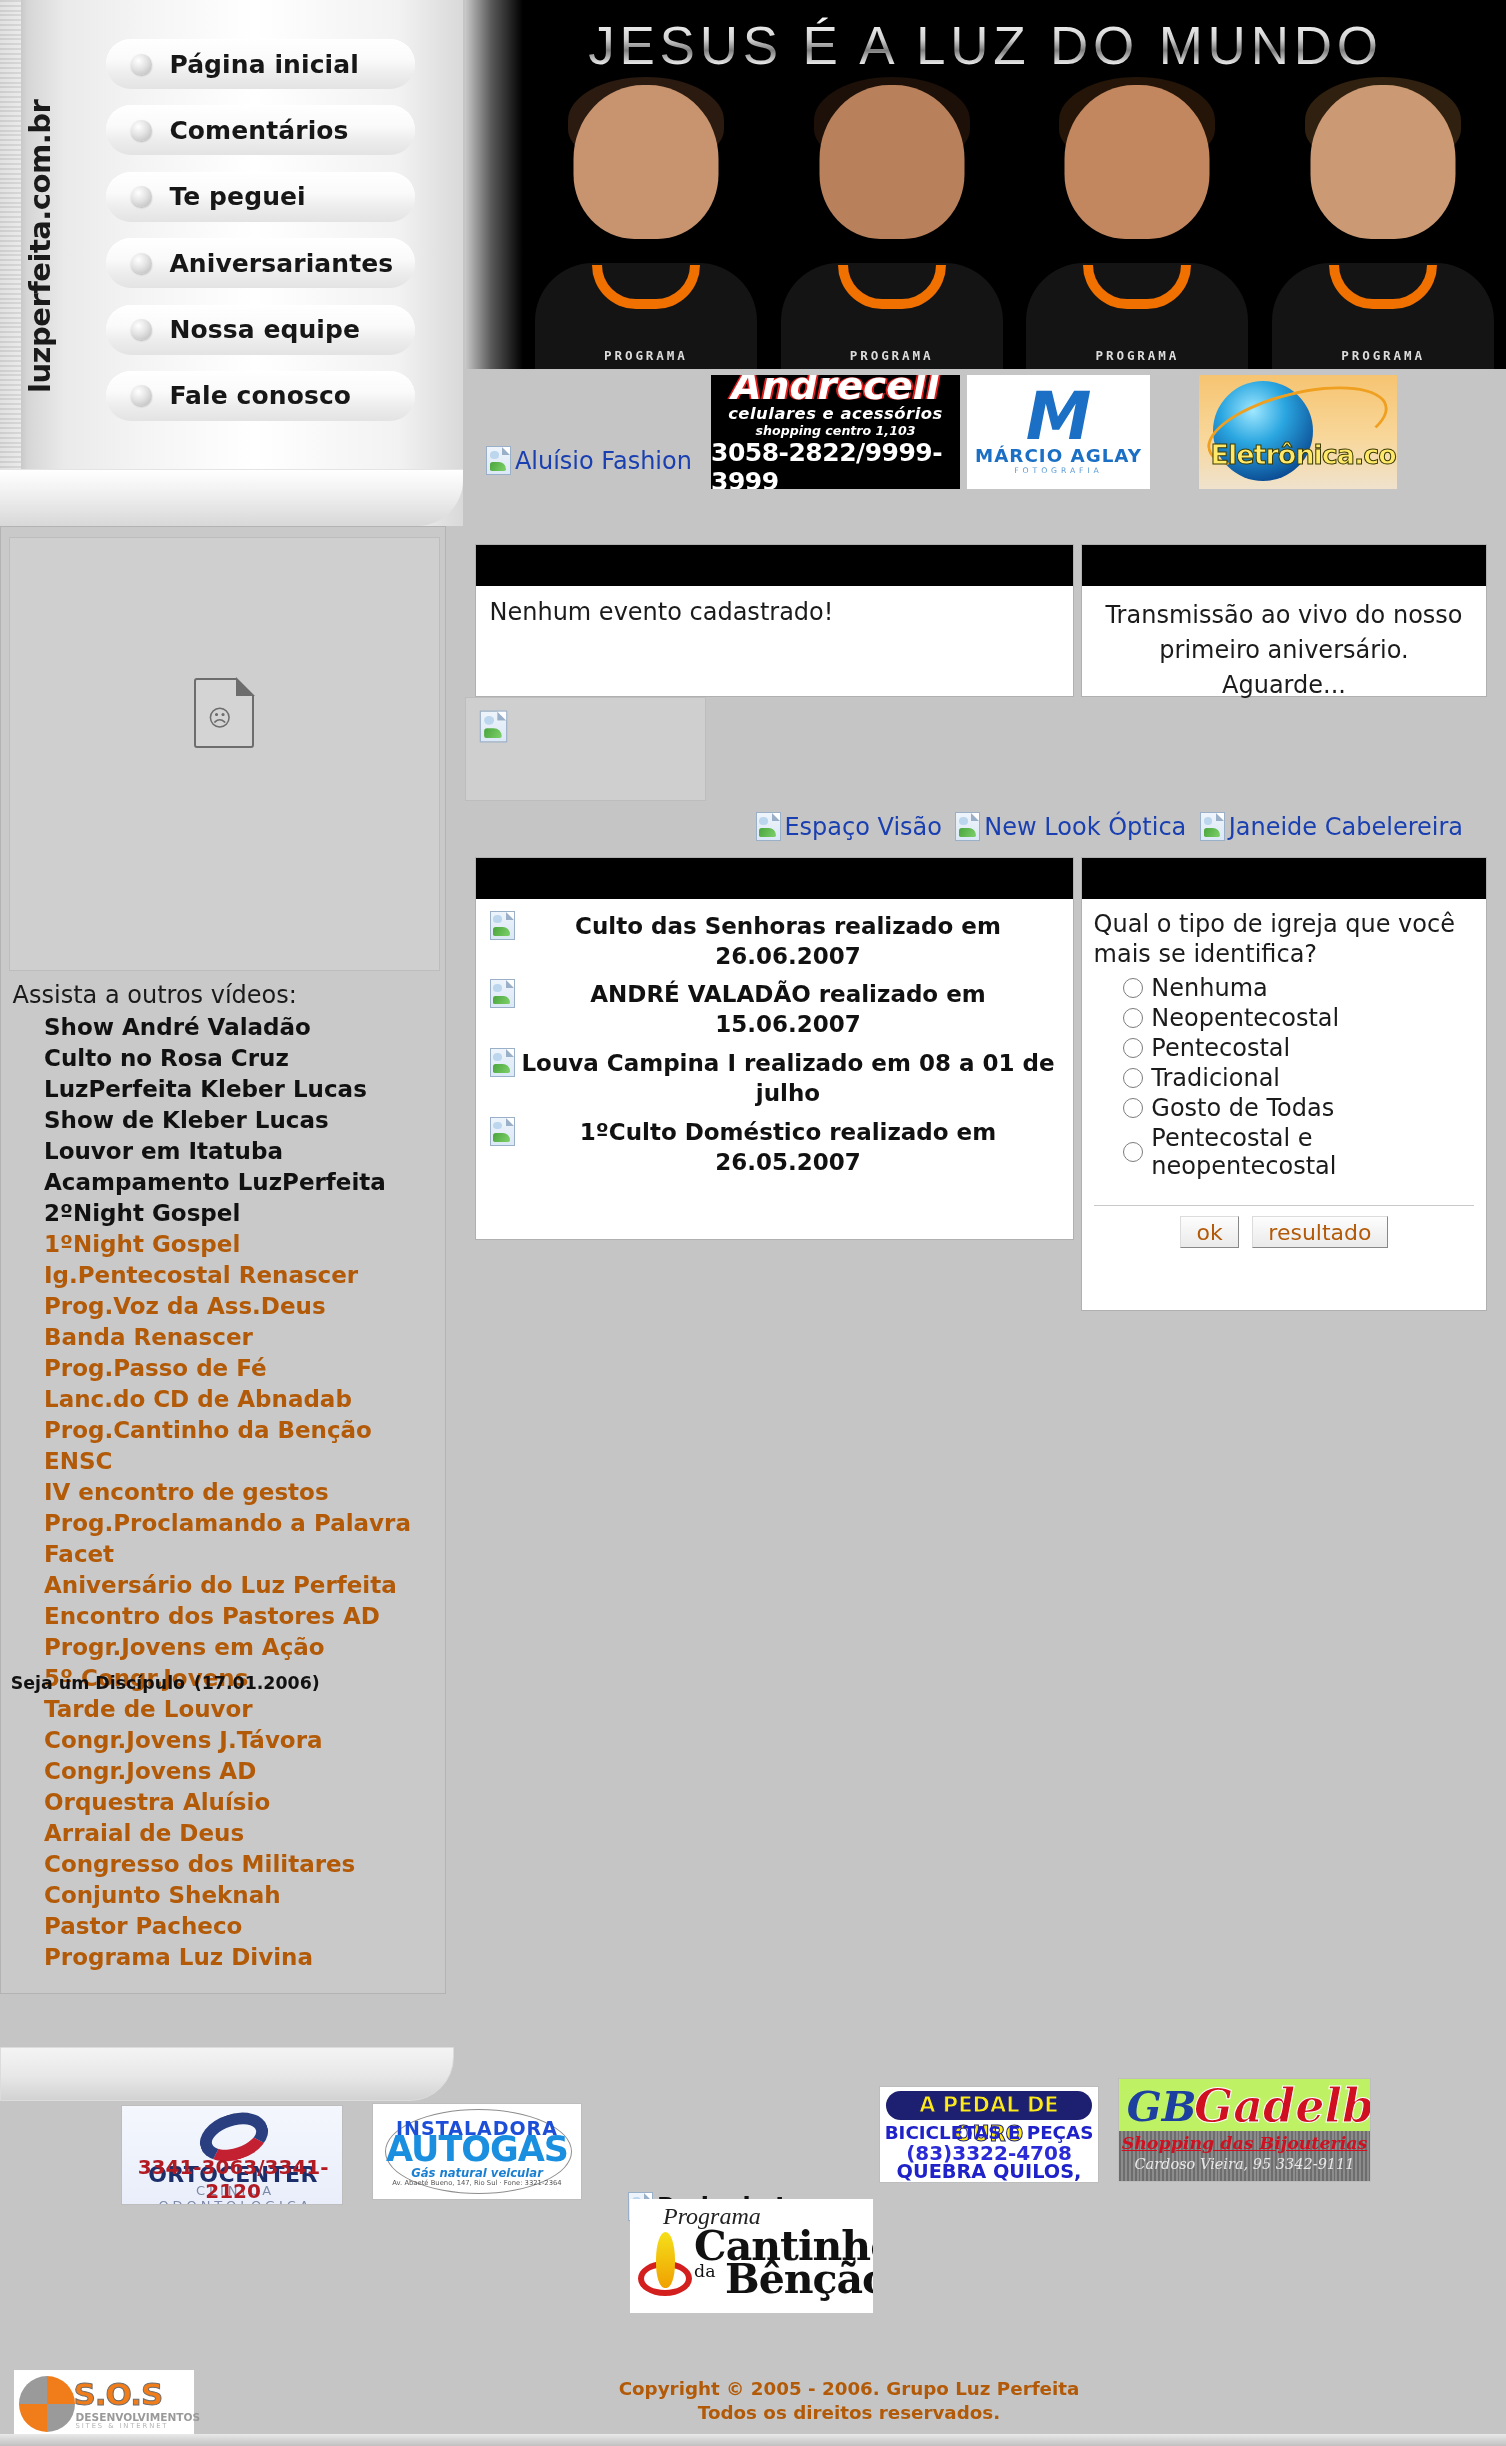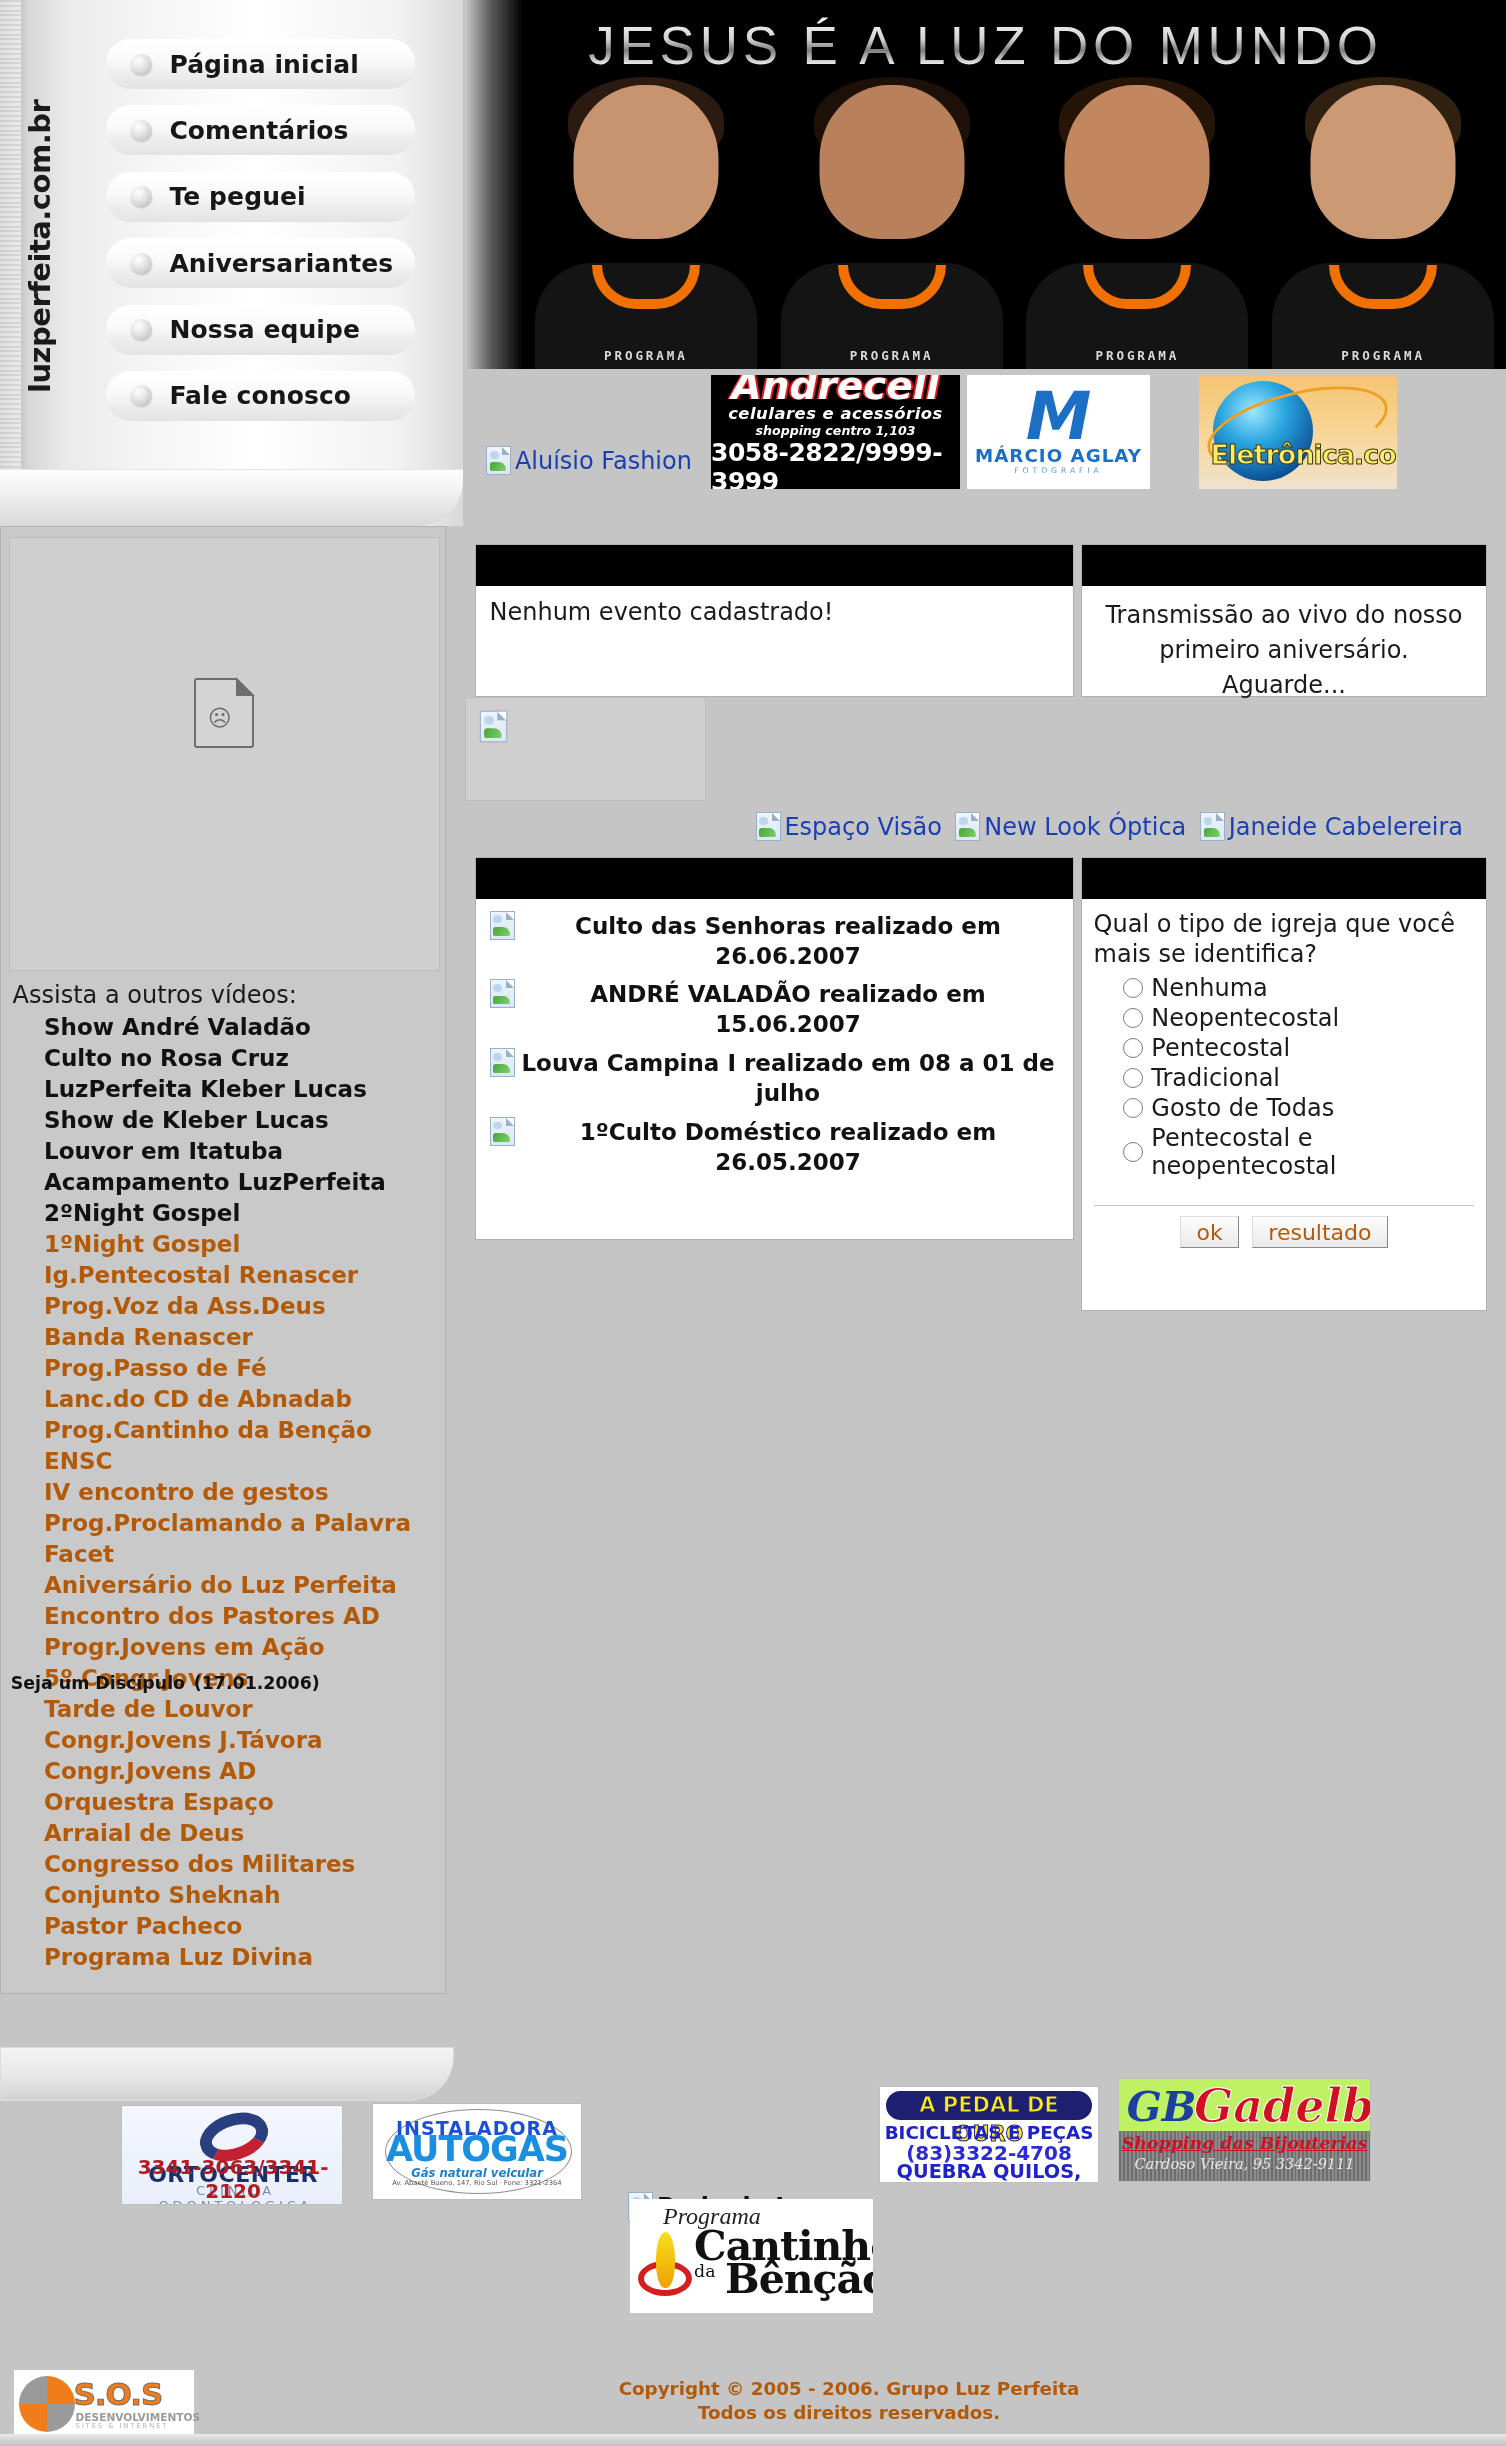--- a/index.html
+++ b/index.html
@@ -561,21 +561,21 @@
     <div class="lnk">IV encontro de gestos</div>
     <div class="lnk">Prog.Proclamando a Palavra</div>
     <div class="lnk">Facet</div>
     <div class="lnk">Aniversário do Luz Perfeita</div>
     <div class="lnk">Encontro dos Pastores AD</div>
     <div class="lnk">Progr.Jovens em Ação</div>
     <div class="lnk">5º Congr.Jovens</div>
     <div class="lnk">Tarde de Louvor</div>
     <div class="lnk">Congr.Jovens J.Távora</div>
     <div class="lnk">Congr.Jovens AD</div>
-    <div class="lnk">Orquestra Espaço</div>
+    <div class="lnk">Orquestra Aluísio</div>
     <div class="lnk">Arraial de Deus</div>
     <div class="lnk">Congresso dos Militares</div>
     <div class="lnk">Conjunto Sheknah</div>
     <div class="lnk">Pastor Pacheco</div>
     <div class="lnk">Programa Luz Divina</div>
   </div>
   <div class="discipulo">
     <span>Seja um Discípulo</span>
     <span>(17.01.2006)</span>
   </div>

